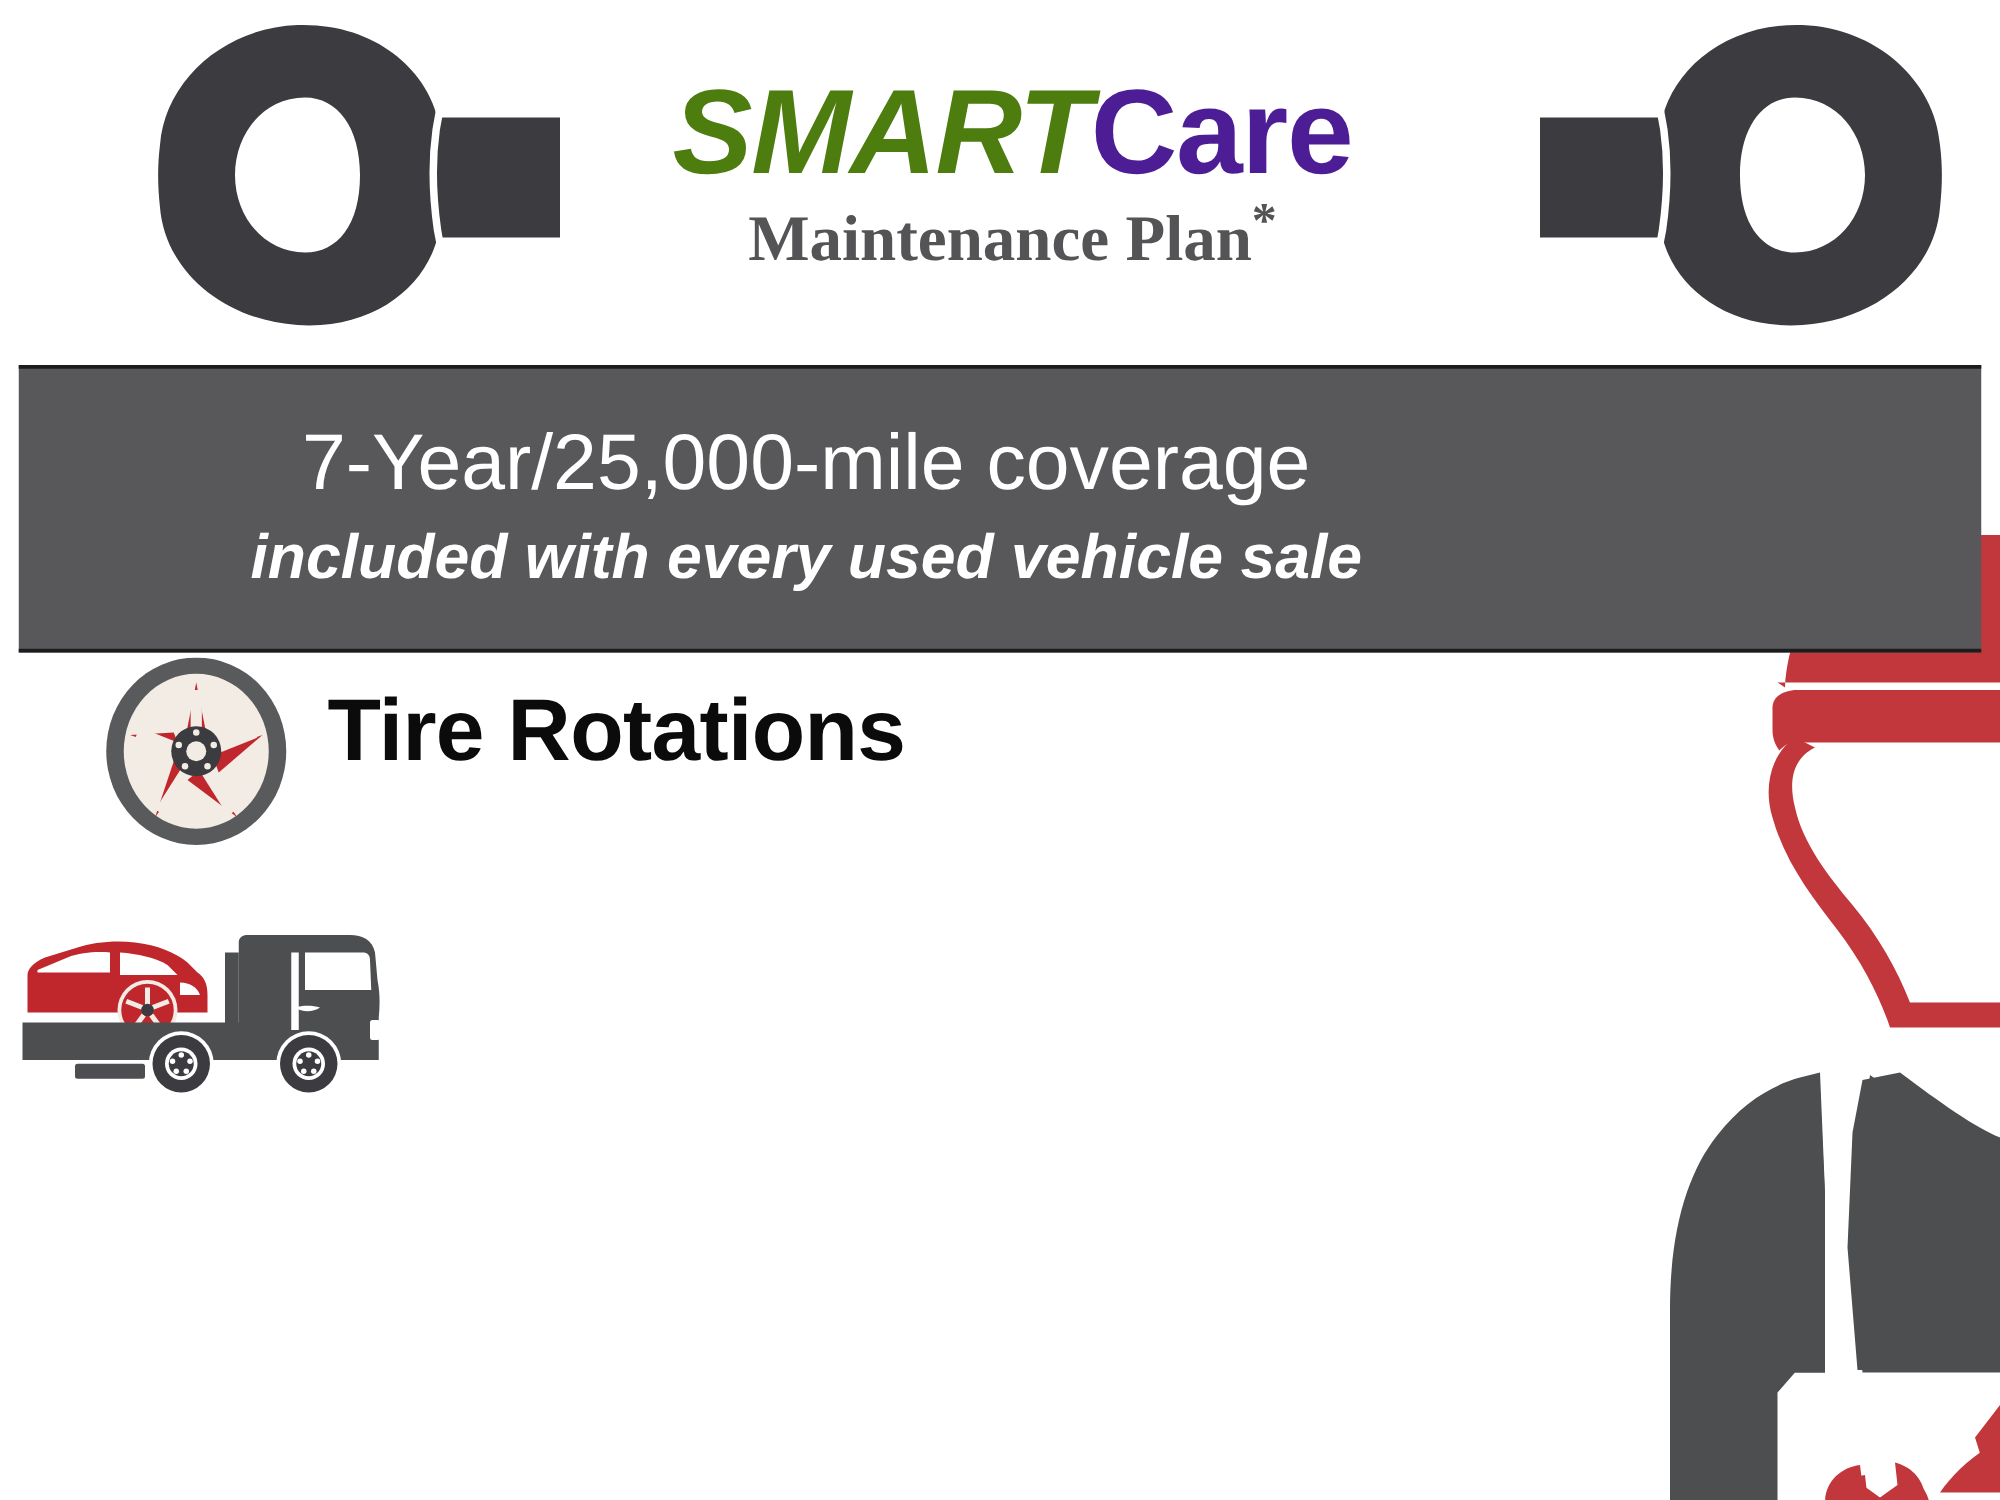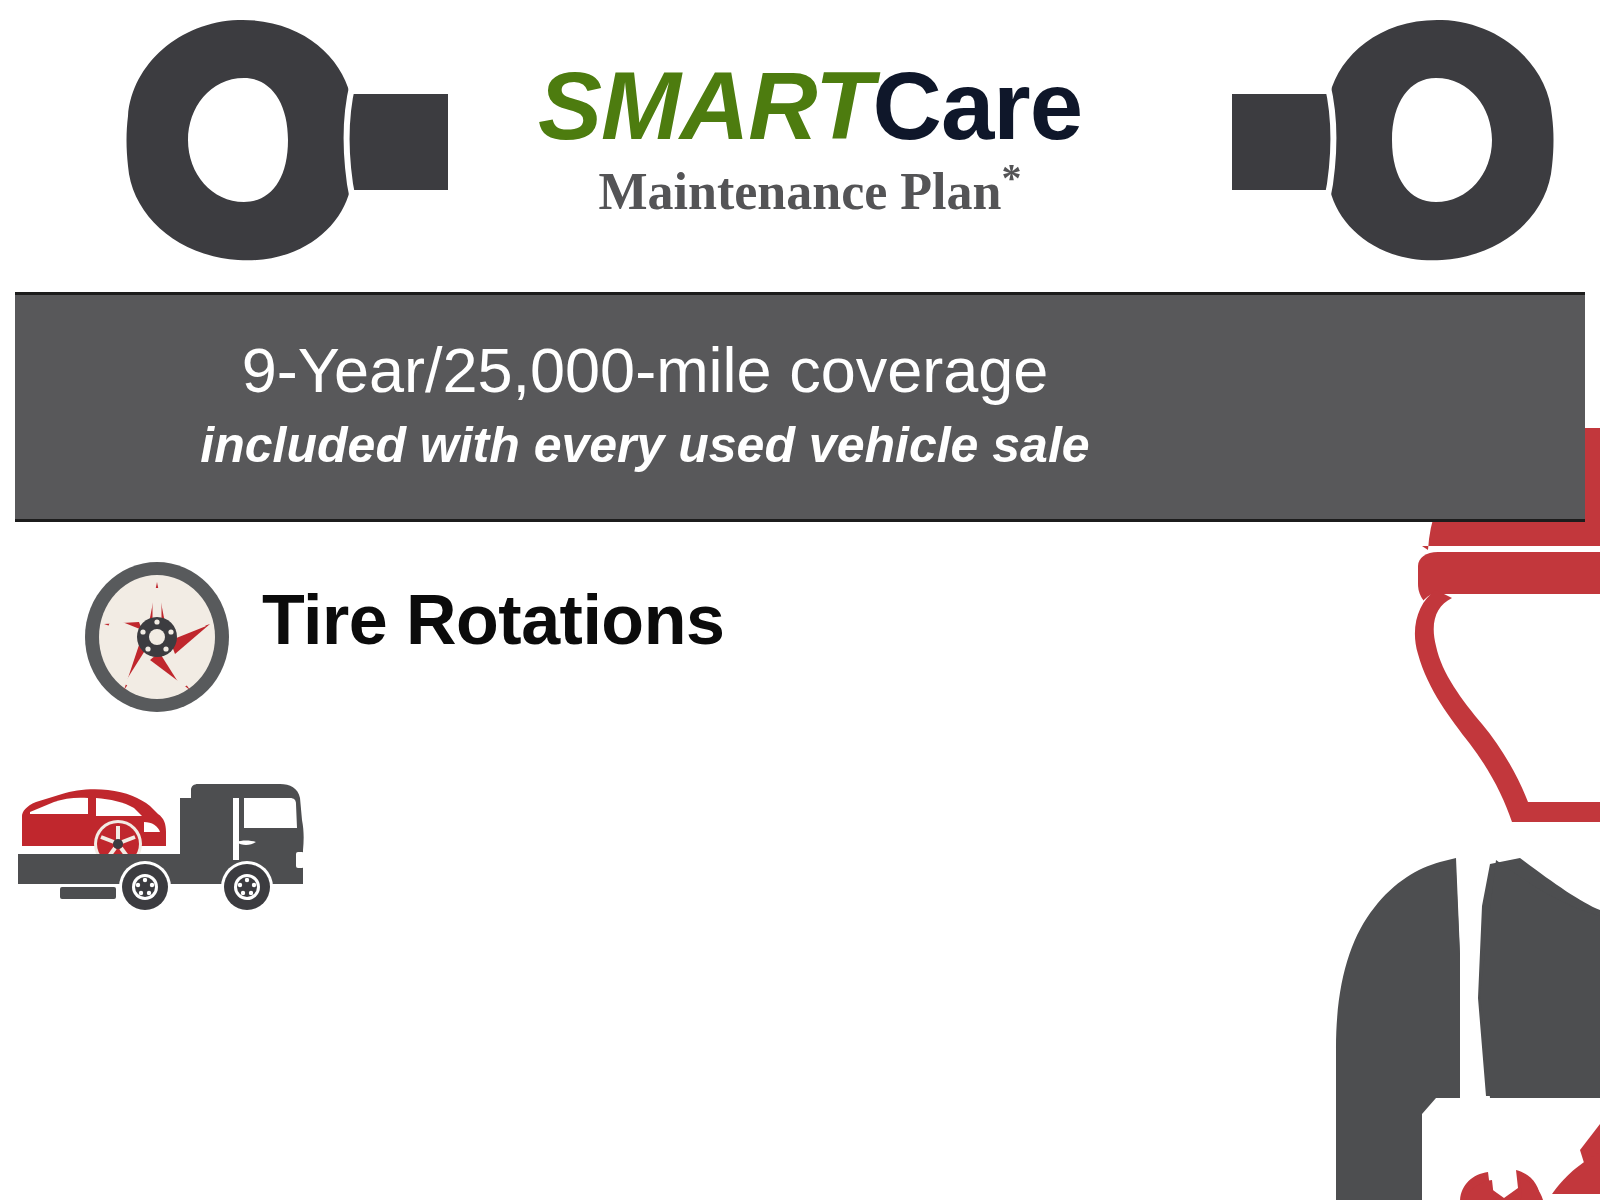--- a/index.html
+++ b/index.html
@@ -40,21 +40,21 @@
     text-align: center;
   }
   .logo-line1 {
     font-size: 96px;
     font-weight: bold;
     letter-spacing: -1px;
     line-height: 108px;
     white-space: nowrap;
   }
   .logo-smart { color: #4d7c0f; font-style: italic; }
-  .logo-care  { color: #0f172a; }
+  .logo-care  { color: #4c1d95; }
   .logo-line2 {
     font-size: 52px;
     font-weight: bold;
     color: #545456;
     line-height: 60px;
     margin-top: 2px;
     white-space: nowrap;
     font-family: Liberation Serif, serif;
   }
   .logo-star {
@@ -95,21 +95,21 @@
     font-style: italic;
     font-weight: bold;
     margin-top: 8px;
     white-space: nowrap;
   }
 
   
   .features {
     position: absolute;
     left: 0;
-    top: 544px;
+    top: 508px;
     width: 1200px;
   }
   .feature-row {
     position: relative;
     height: 200px;
   }
   .feature-label {
     position: absolute;
     font-size: 70px;
     font-weight: bold;
@@ -172,21 +172,21 @@
       <span class="logo-smart">SMART</span><span class="logo-care">Care</span>
     </div>
     <div class="logo-line2">
       <span>Maintenance Plan</span><span class="logo-star">*</span>
     </div>
   </div>
 </div>
 
 <div class="banner">
   <div class="banner-inner">
-    <div class="banner-line1">9-Year/25,000-mile coverage</div>
+    <div class="banner-line1">7-Year/25,000-mile coverage</div>
     <div class="banner-line2">included with every used vehicle sale</div>
   </div>
 </div>
 
 <div class="features">
 
   <div class="feature-row" id="row-tire">
     <div class="icon-slot" id="icon-tire">
       <svg viewBox="0 0 150 150" width="150" height="150">
         <ellipse cx="75" cy="75" rx="72" ry="75" fill="#585a5c"></ellipse>

